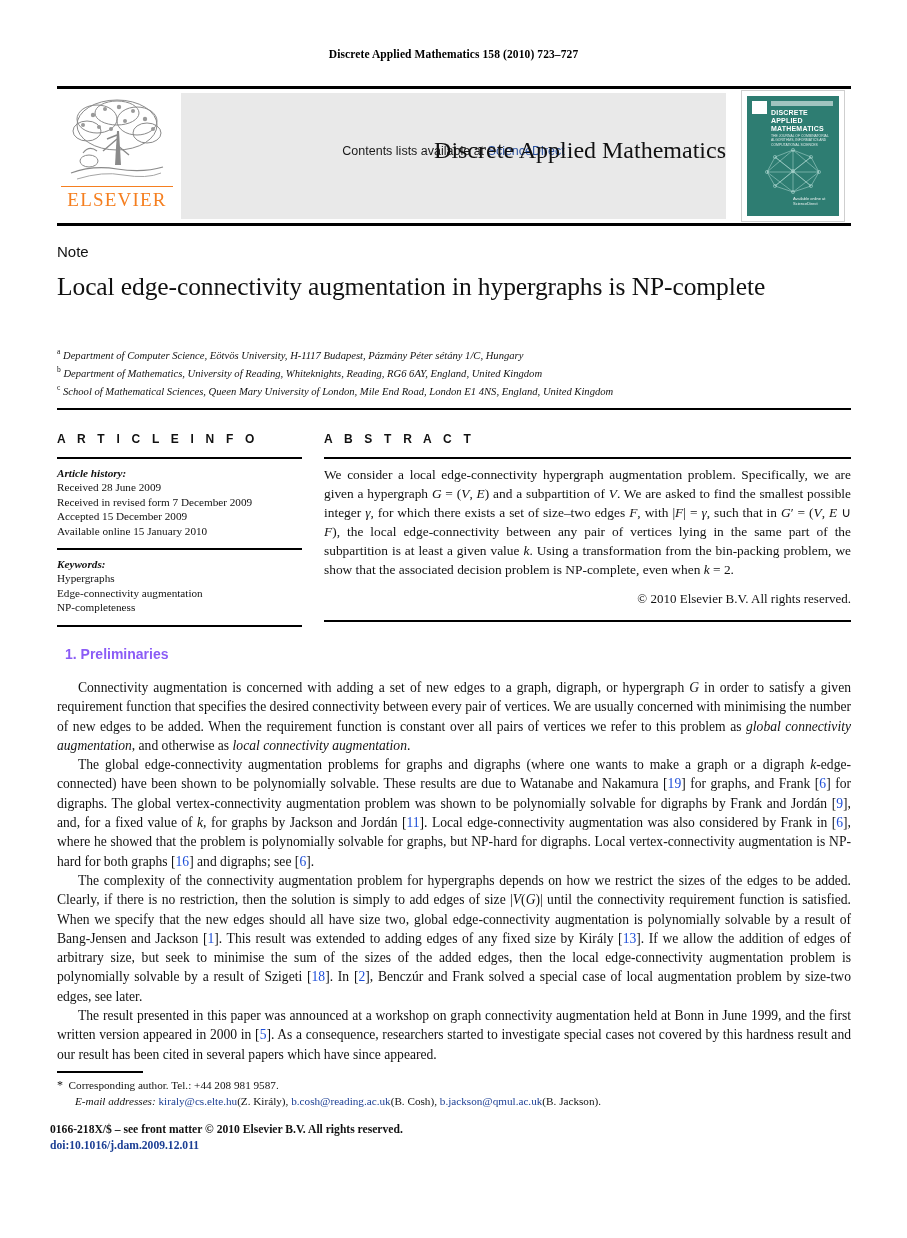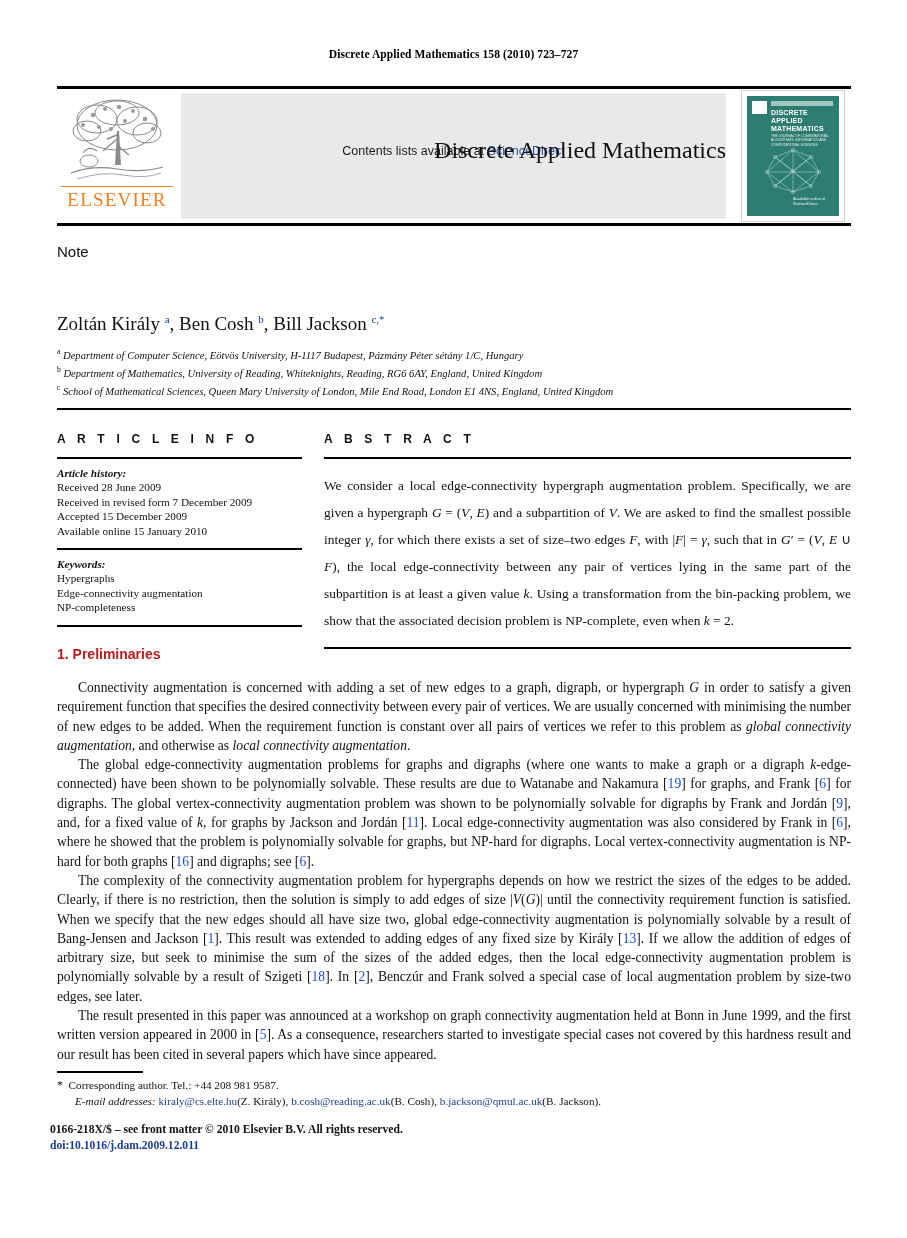--- a/index.html
+++ b/index.html
@@ -285,47 +285,47 @@
     margin-top: 10px;
   }
   .bot-rule {
     height: 2px;
     background: #000;
     margin-top: 10px;
   }
   .abstract-text {
     font-family: "Liberation Serif", serif;
     font-size: 13.4px;
-    line-height: 27px;
+    line-height: 19px;
     text-align: justify;
     color: #111;
-    padding-top: 13px;
+    padding-top: 6px;
   }
   .abstract-text i { font-style: italic; }
   .copyright {
     font-family: "Liberation Serif", serif;
     font-size: 13px;
     text-align: right;
     color: #111;
     padding-top: 12px;
   }
   .abs-bot-rule {
     height: 2px;
     background: #000;
     margin-top: 13px;
   }
 
   
   .sec1 {
     position: absolute;
-    left: 57px; top: 646px;
+    left: 65px; top: 646px;
     font-family: "Liberation Sans", sans-serif;
     font-size: 14px;
     font-weight: bold;
-    color: #b91c1c;
+    color: #8b5cf6;
   }
   .body {
     position: absolute;
     left: 57px; top: 678px;
     width: 794px;
   }
   .body p {
     margin: 0;
     font-family: "Liberation Serif", serif;
     font-size: 13.6px;
@@ -447,21 +447,21 @@
             <path d="M34 6 L8 28 M34 6 L60 28 M34 48 L8 28 M34 48 L60 28"></path>
             <path d="M16 13 L34 27 L52 13 M16 42 L34 27 L52 42"></path>
           </g>
         </svg>
         <div class="cover-sd">Available online at ScienceDirect</div>
       </div>
     </div>
   </div>
 
   <div class="note-label">Note</div>
-  <div class="authors">Zoltán Király <sup>a</sup>, Ben Cosh <sup>b</sup>, Bill Jackson <sup>c,</sup><sup>*</sup></div>
+  <div class="art-title">Local edge-connectivity augmentation in hypergraphs is NP-complete</div>
 
   <div class="affils">
     <div class="affil"><sup>a</sup> <span>Department of Computer Science, Eötvös University, H-1117 Budapest, Pázmány Péter sétány 1/C, Hungary</span></div>
     <div class="affil"><sup>b</sup> <span>Department of Mathematics, University of Reading, Whiteknights, Reading, RG6 6AY, England, United Kingdom</span></div>
     <div class="affil"><sup>c</sup> <span>School of Mathematical Sciences, Queen Mary University of London, Mile End Road, London E1 4NS, England, United Kingdom</span></div>
   </div>
   <div class="rule-under-affil"></div>
 
   <div class="info-col">
     <div class="sec-head">A R T I C L E   I N F O</div>
@@ -480,20 +480,21 @@
       <div>Edge-connectivity augmentation</div>
       <div>NP-completeness</div>
     </div>
     <div class="bot-rule"></div>
   </div>
 
   <div class="abs-col">
     <div class="sec-head">A B S T R A C T</div>
     <div class="thin-rule"></div>
     <div class="abstract-text">We consider a local edge-connectivity hypergraph augmentation problem. Specifically, we are given a hypergraph <i>G</i> = (<i>V</i>, <i>E</i>) and a subpartition of <i>V</i>. We are asked to find the smallest possible integer <i>γ</i>, for which there exists a set of size–two edges <i>F</i>, with |<i>F</i>| = <i>γ</i>, such that in <i>G</i>′ = (<i>V</i>, <i>E</i> ∪ <i>F</i>), the local edge-connectivity between any pair of vertices lying in the same part of the subpartition is at least a given value <i>k</i>. Using a transformation from the bin-packing problem, we show that the associated decision problem is NP-complete, even when <i>k</i> = 2.</div>
+    <div class="copyright">© 2010 Elsevier B.V. All rights reserved.</div>
     <div class="abs-bot-rule"></div>
   </div>
 
   <div class="sec1">1. Preliminaries</div>
   <div class="body">
     <p>Connectivity augmentation is concerned with adding a set of new edges to a graph, digraph, or hypergraph <i>G</i> in order to satisfy a given requirement function that specifies the desired connectivity between every pair of vertices. We are usually concerned with minimising the number of new edges to be added. When the requirement function is constant over all pairs of vertices we refer to this problem as <i>global connectivity augmentation</i>, and otherwise as <i>local connectivity augmentation</i>.</p>
     <p>The global edge-connectivity augmentation problems for graphs and digraphs (where one wants to make a graph or a digraph <i>k</i>-edge-connected) have been shown to be polynomially solvable. These results are due to Watanabe and Nakamura [<span class="ref">19</span>] for graphs, and Frank [<span class="ref">6</span>] for digraphs. The global vertex-connectivity augmentation problem was shown to be polynomially solvable for digraphs by Frank and Jordán [<span class="ref">9</span>], and, for a fixed value of <i>k</i>, for graphs by Jackson and Jordán [<span class="ref">11</span>]. Local edge-connectivity augmentation was also considered by Frank in [<span class="ref">6</span>], where he showed that the problem is polynomially solvable for graphs, but NP-hard for digraphs. Local vertex-connectivity augmentation is NP-hard for both graphs [<span class="ref">16</span>] and digraphs; see [<span class="ref">6</span>].</p>
     <p>The complexity of the connectivity augmentation problem for hypergraphs depends on how we restrict the sizes of the edges to be added. Clearly, if there is no restriction, then the solution is simply to add edges of size |<i>V</i>(<i>G</i>)| until the connectivity requirement function is satisfied. When we specify that the new edges should all have size two, global edge-connectivity augmentation is polynomially solvable by a result of Bang-Jensen and Jackson [<span class="ref">1</span>]. This result was extended to adding edges of any fixed size by Király [<span class="ref">13</span>]. If we allow the addition of edges of arbitrary size, but seek to minimise the sum of the sizes of the added edges, then the local edge-connectivity augmentation problem is polynomially solvable by a result of Szigeti [<span class="ref">18</span>]. In [<span class="ref">2</span>], Benczúr and Frank solved a special case of local augmentation problem by size-two edges, see later.</p>
     <p>The result presented in this paper was announced at a workshop on graph connectivity augmentation held at Bonn in June 1999, and the first written version appeared in 2000 in [<span class="ref">5</span>]. As a consequence, researchers started to investigate special cases not covered by this hardness result and our result has been cited in several papers which have since appeared.</p>
   </div>

